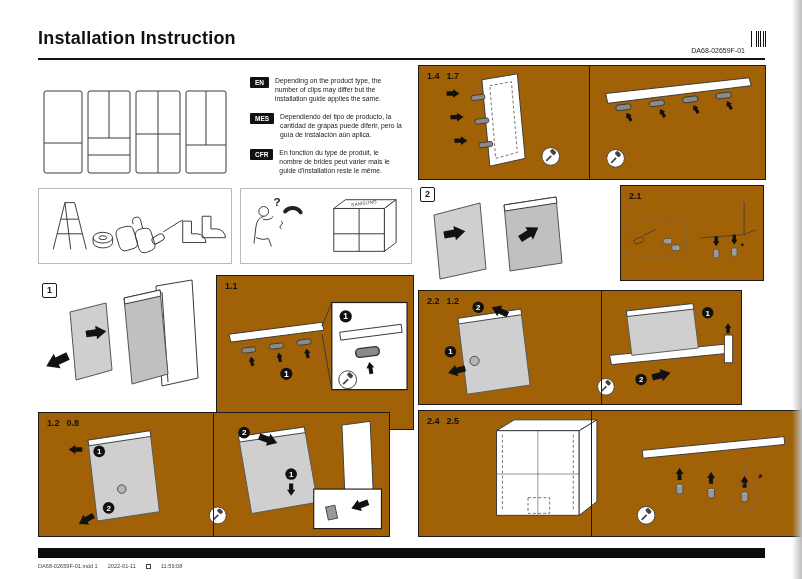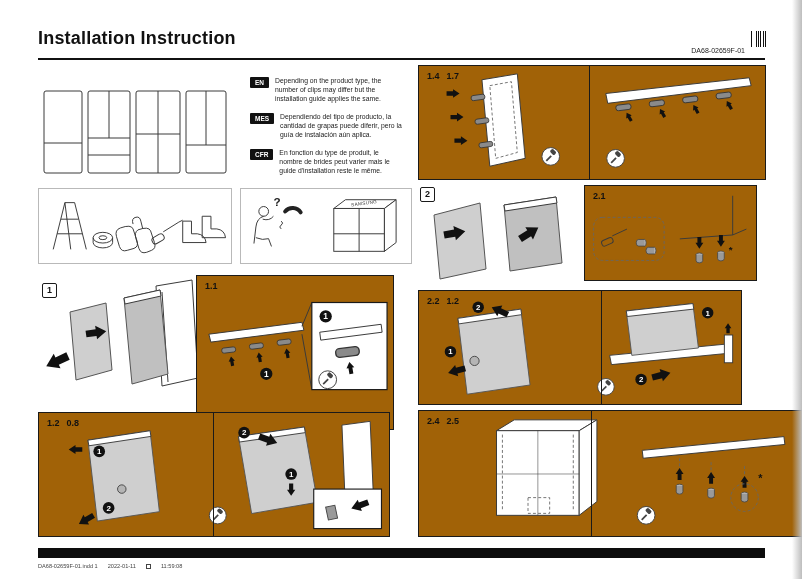--- a/index.html
+++ b/index.html
@@ -200,21 +200,21 @@
   <div class="panel-open" style="left:418px;top:185px;width:170px;height:96px">
     <svg class="ill" viewBox="0 0 170 96">
       <polygon points="16,30 62,18 68,84 22,94" class="gray"></polygon>
       <use href="#fat-arrow" transform="translate(26,50) rotate(-10) scale(0.9)"></use>
       <polygon points="86,20 138,12 144,78 92,86" class="gray2"></polygon>
       <polygon points="86,20 138,12 139,18 87,26" class="lnf"></polygon>
       <use href="#fat-arrow" transform="translate(102,54) rotate(-32) scale(0.9)"></use>
     </svg>
   </div>
 
-  <div class="panel" style="left:584px;top:185px;width:173px;height:96px">
+  <div class="panel" style="left:620px;top:185px;width:144px;height:96px">
     <div class="plabel">
       <span>2.1</span>
     </div>
     <svg class="ill" viewBox="0 0 173 96">
       <rect x="8" y="32" width="72" height="44" rx="9" class="dash"></rect>
       <g class="ln">
         <rect x="16" y="54" width="12" height="6" rx="2.5" transform="rotate(-24 22 57)"></rect>
         <line x1="27" y1="51" x2="42" y2="44"></line>
       </g>
       <use href="#plug" transform="translate(56,58) rotate(90)"></use>
@@ -235,21 +235,21 @@
       <polygon points="118,10 154,4 160,102 124,110" class="lnf"></polygon>
       <line x1="124" y1="16" x2="130" y2="106" class="ln"></line>
       <polygon points="86,22 122,14 130,98 94,108" class="gray2"></polygon>
       <polygon points="86,22 122,14 123,20 87,28" class="lnf"></polygon>
       <polygon points="32,36 68,27 74,94 38,104" class="gray"></polygon>
       <use href="#fat-arrow" transform="translate(30,80) rotate(155)"></use>
       <use href="#fat-arrow" transform="translate(48,58) rotate(-8) scale(0.85)"></use>
     </svg>
   </div>
 
-  <div class="panel" style="left:196px;top:275px;width:198px;height:155px">
+  <div class="panel" style="left:216px;top:275px;width:198px;height:155px">
     <div class="plabel">
       <span>1.1</span>
     </div>
     <svg class="ill" viewBox="0 0 198 125">
       <polygon points="12,44 106,32 108,40 14,52" class="lnf"></polygon>
       <use href="#rail-clip" transform="translate(32,60) rotate(-7)"></use>
       <use href="#rail-clip" transform="translate(60,56) rotate(-7)"></use>
       <use href="#rail-clip" transform="translate(88,52) rotate(-7)"></use>
       <use href="#fat-arrow" transform="translate(36,76) rotate(-100) scale(0.4)"></use>
       <use href="#fat-arrow" transform="translate(64,72) rotate(-100) scale(0.4)"></use>

